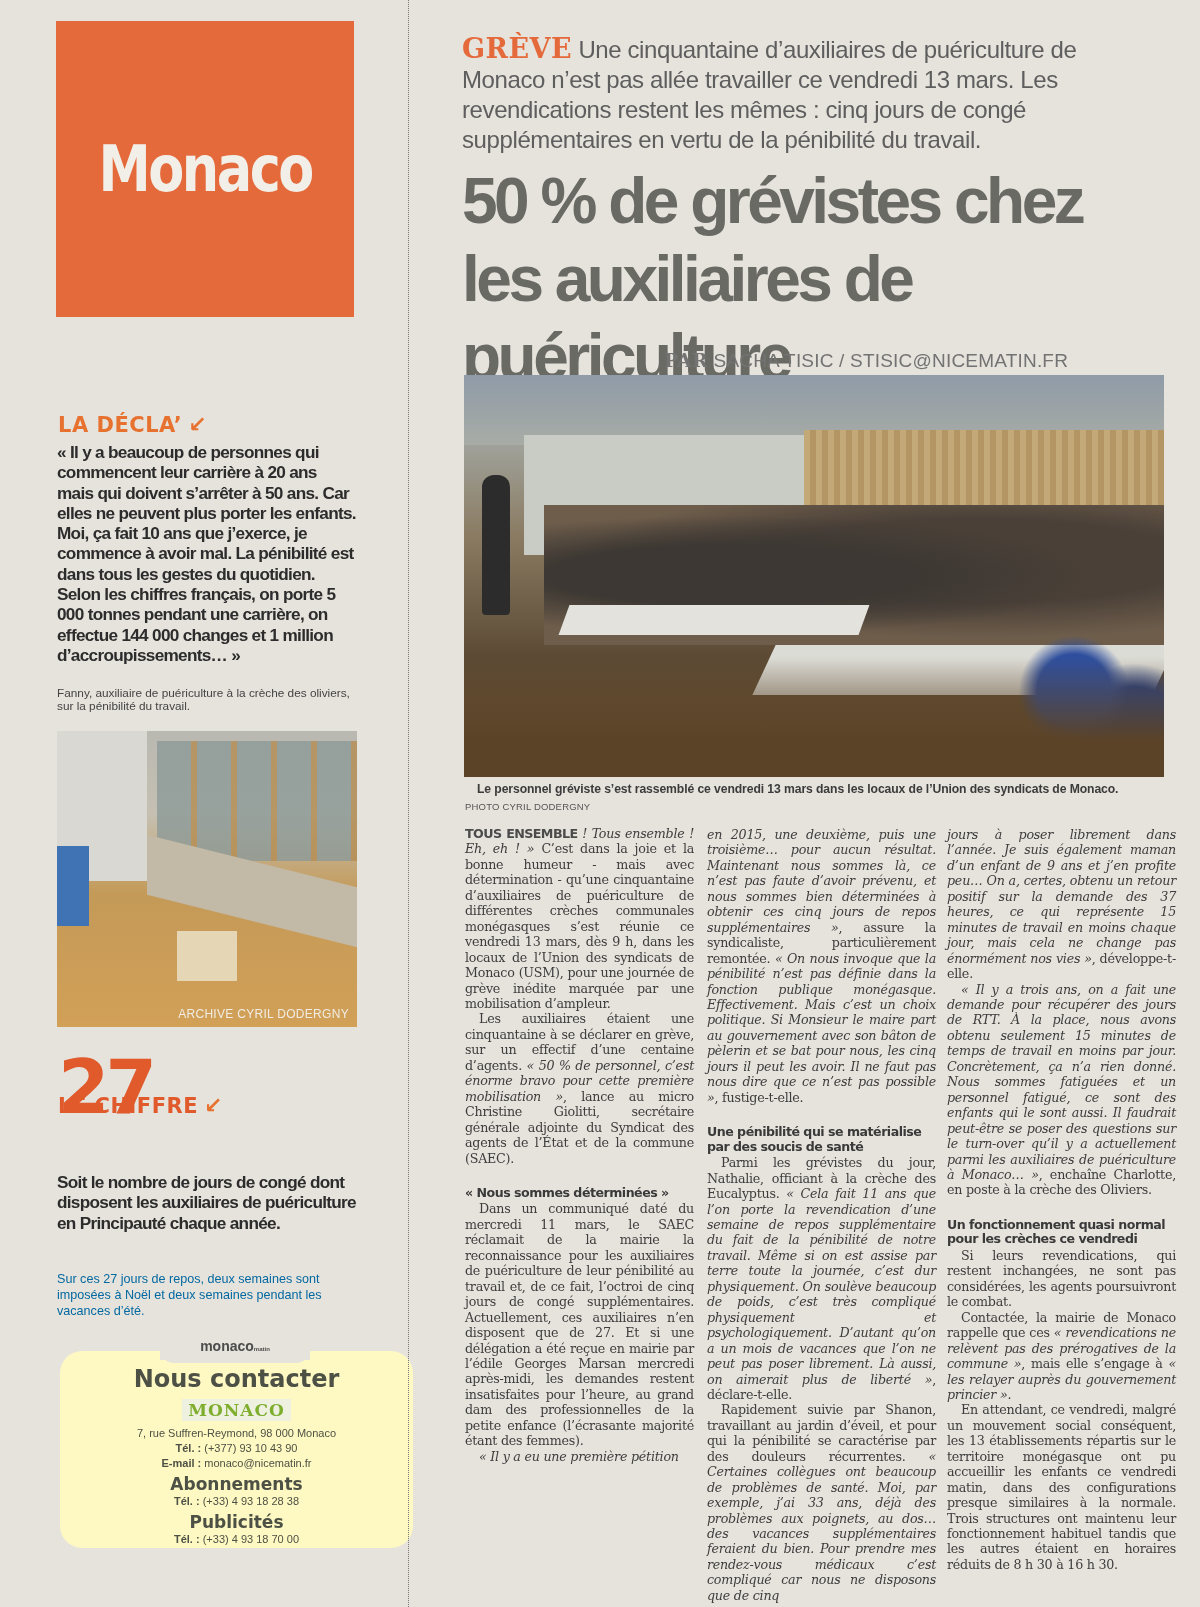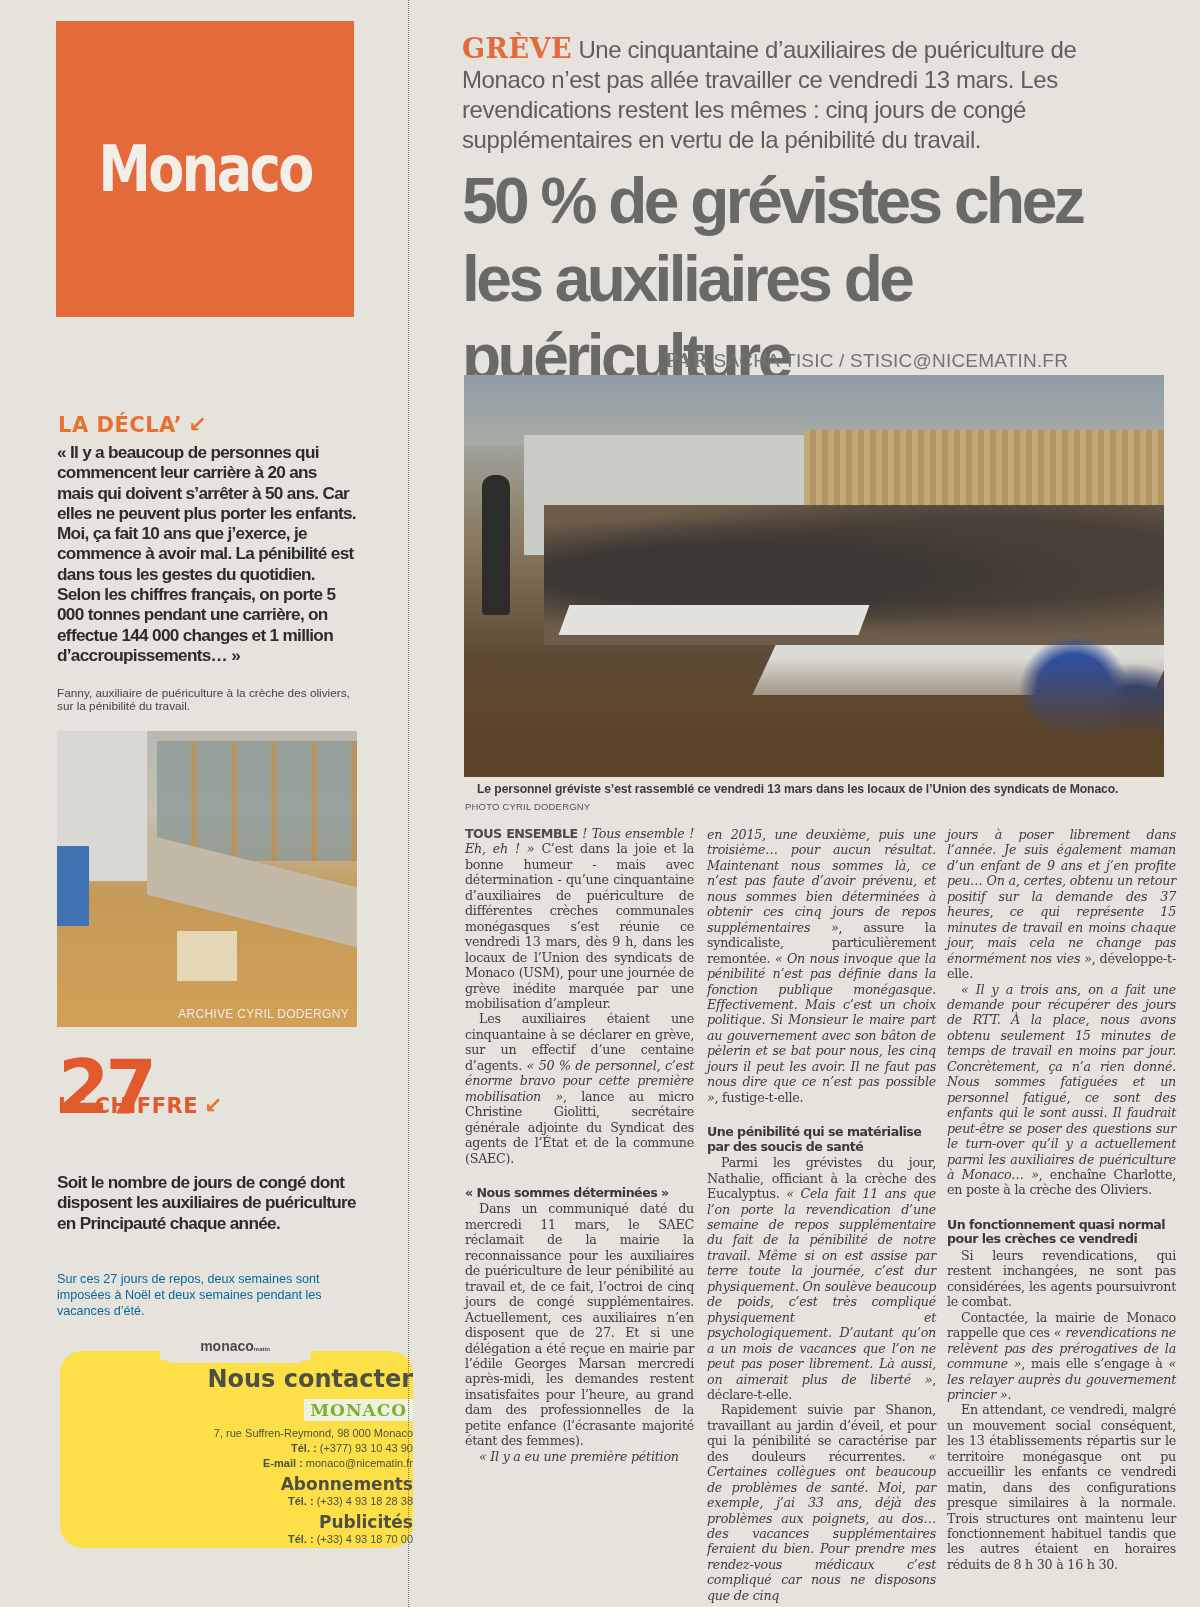--- a/index.html
+++ b/index.html
@@ -60,21 +60,21 @@
       position: absolute; left: 57px; top: 1272px; width: 300px;
       font-size: 12.6px; line-height: 15.8px; color: #0369a1;
     }
     .contact-tab {
       position: absolute; left: 160px; top: 1338px; width: 150px; height: 22px;
       background: #e6e2dc; text-align: center; font-weight: bold; font-size: 14px; color: #4c4c4c;
     }
     .contact-tab small { font-size: 6px; }
     .contact-box {
       position: absolute; left: 60px; top: 1351px; width: 353px; height: 197px;
-      background: #fde047; border-radius: 22px; text-align: right; color: #4a4c40;
+      background: #fef9c3; border-radius: 22px; text-align: center; color: #4a4c40;
     }
     .contact-box .notch { position:absolute; left:100px; top:-2px; width:150px; height:14px; background:#e6e2dc; border-radius:0 0 14px 14px; }
     .contact-title { margin-top: 14px; font-family: "DejaVu Sans", sans-serif; font-weight: bold; font-size: 24px; color:#4d5044; }
     .contact-monaco {
       display: inline-block; margin-top: 6px; background: #eef0e0; color: #7fae2e;
       font-family: "DejaVu Serif", serif; font-weight: bold; font-size: 17px; padding: 1px 6px; letter-spacing: 1px;
     }
     .contact-line { font-size: 11px; line-height: 15px; color: #4d5044; }
     .contact-line b { font-weight: bold; }
     .contact-sub { font-family: "DejaVu Sans", sans-serif; font-weight: bold; font-size: 17px; color:#4d5044; margin-top: 3px; line-height: 20px; }

